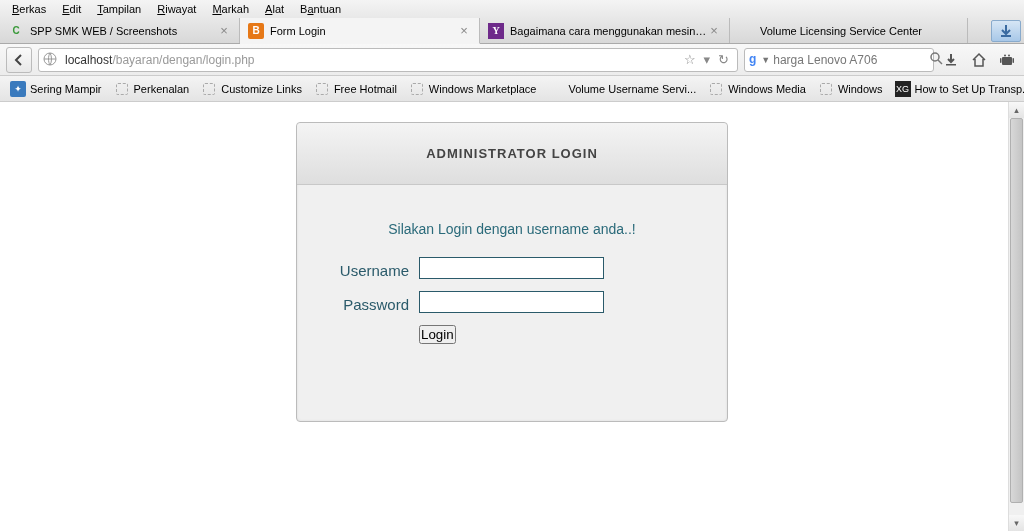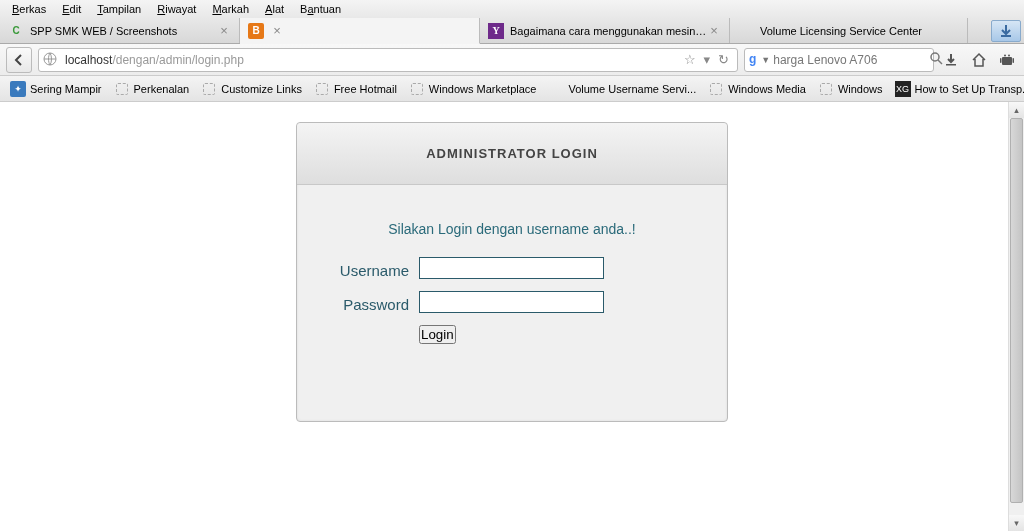--- a/index.html
+++ b/index.html
@@ -84,20 +84,21 @@
 </div>
 
 <div class="tabstrip">
   <div class="tab">
     <span class="favicon fav-c">C</span>
     <span class="title">SPP SMK WEB / Screenshots</span>
     <span class="close">×</span>
   </div>
   <div class="tab active">
     <span class="favicon fav-o">B</span>
+    <span class="title">Form Login</span>
     <span class="close">×</span>
   </div>
   <div class="tab">
     <span class="favicon fav-y">Y</span>
     <span class="title">Bagaimana cara menggunakan mesin cuci...</span>
     <span class="close">×</span>
   </div>
   <div class="tab" style="min-width:238px;">
     <span class="favicon fav-ms">
         <span></span>
@@ -121,21 +122,21 @@
         <path d="M9 2L4 7l5 5" stroke="#444" stroke-width="2" fill="none"></path>
       </svg>
   </div>
   <div class="urlbar">
     <span class="globe">
       <svg width="14" height="14" viewBox="0 0 14 14">
           <circle cx="7" cy="7" r="6" fill="none" stroke="#999"></circle>
           <path d="M1 7h12M7 1c2 3 2 9 0 12M7 1c-2 3-2 9 0 12" stroke="#999" fill="none"></path>
         </svg>
     </span>
-    <span class="url"><span>localhost</span><span class="gray">/dengan/admin/login.php</span></span>
+    <span class="url"><span>localhost</span><span class="gray">/bayaran/dengan/login.php</span></span>
     <span class="star">☆</span>
     <span class="dd">▾</span>
     <span class="reload">↻</span>
   </div>
   <div class="searchbox">
     <span class="provider fav-g"><b>g</b></span>
     <span class="dd">▼</span>
     <input type="text" value="harga Lenovo A706" style="">
     <span class="mag">
       <svg width="13" height="13" viewBox="0 0 13 13">

